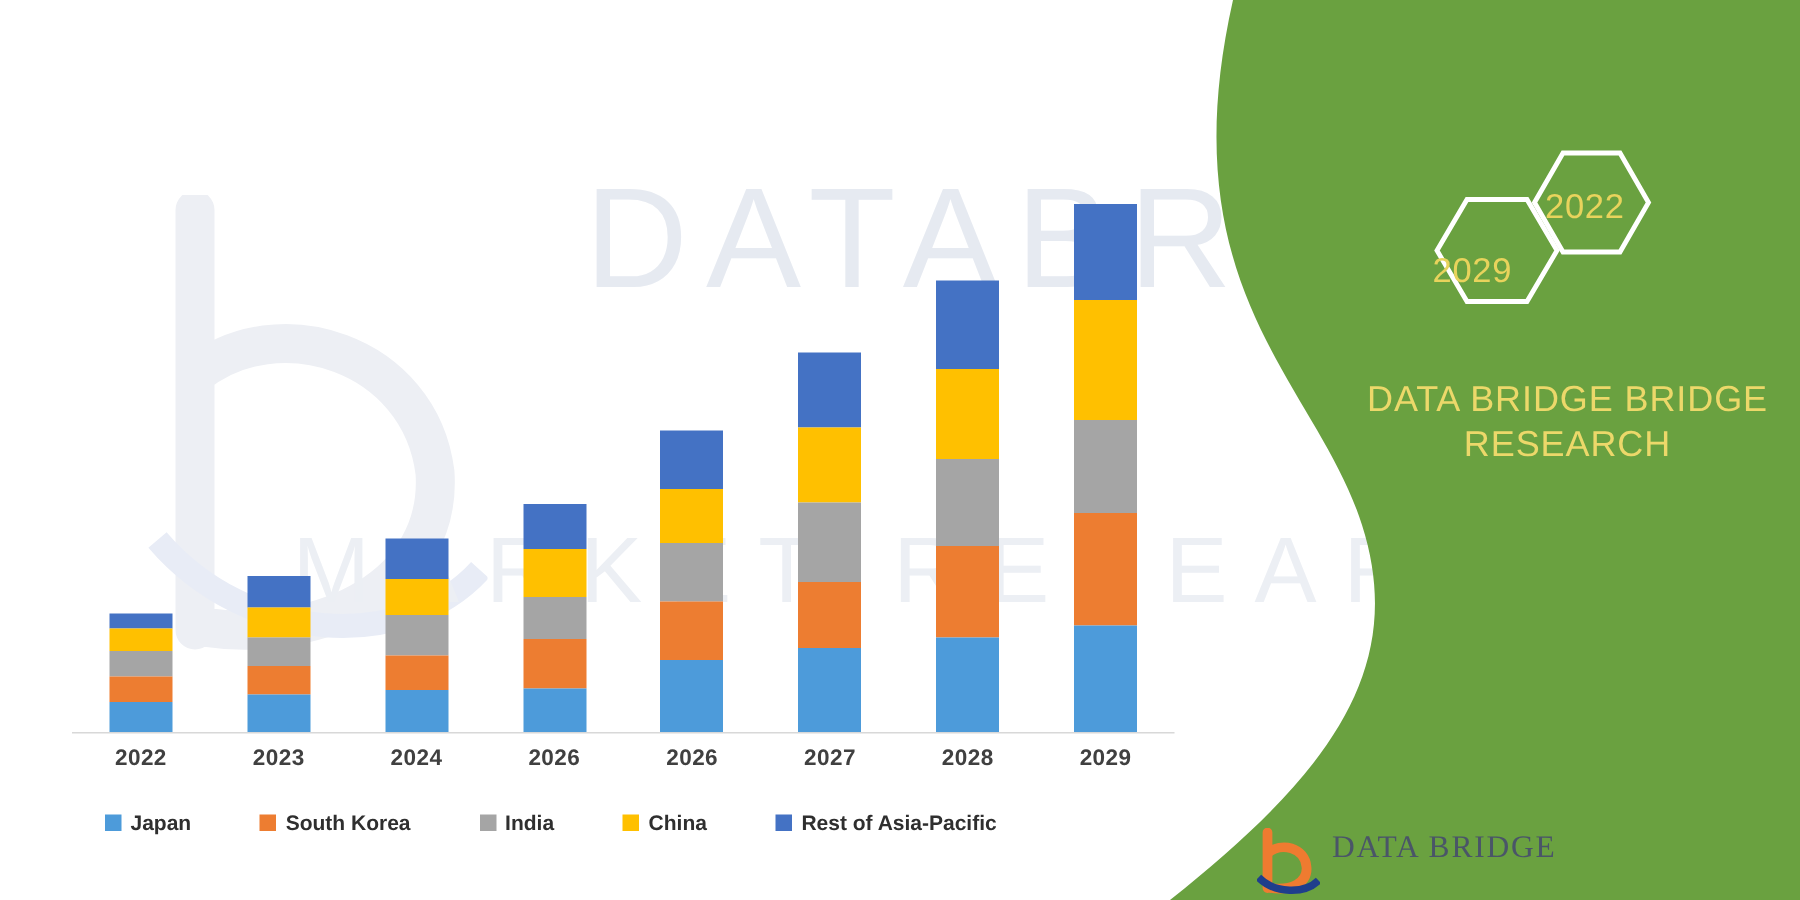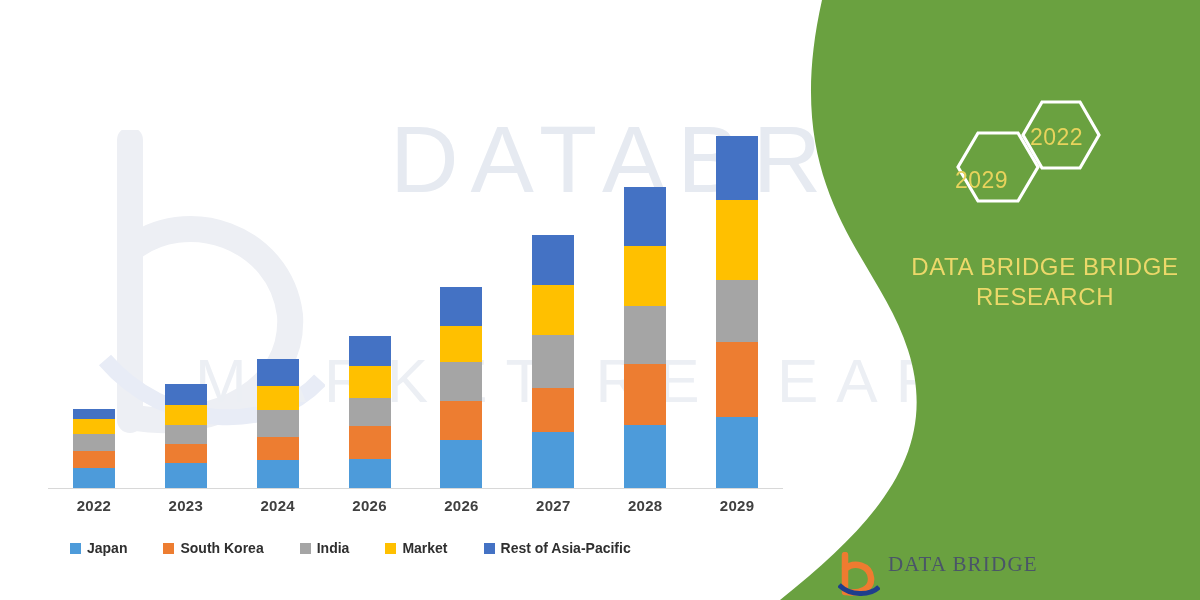--- a/index.html
+++ b/index.html
@@ -163,21 +163,21 @@
   }
 
   
   .legend {
     position: absolute;
     left: 70px; top: 540px;
     width: 700px;
     display: flex;
     align-items: center;
     justify-content: flex-start;
-    gap: 36px;
+    gap: 46px;
   }
   .legend-item { display: flex; align-items: center; gap: 6px; }
   .legend-swatch { width: 11px; height: 11px; display: inline-block; }
   .legend-text {
     font-size: 14px;
     color: #2f2f2f;
     font-weight: 700;
     white-space: nowrap;
   }
 </style>
@@ -292,21 +292,21 @@
       <div class="legend-item">
         <span class="legend-swatch" style="background: rgb(237, 125, 49);"></span>
         <span class="legend-text">South Korea</span>
       </div>
       <div class="legend-item">
         <span class="legend-swatch" style="background: rgb(165, 165, 165);"></span>
         <span class="legend-text">India</span>
       </div>
       <div class="legend-item">
         <span class="legend-swatch" style="background: rgb(255, 192, 0);"></span>
-        <span class="legend-text">Market</span>
+        <span class="legend-text">China</span>
       </div>
       <div class="legend-item">
         <span class="legend-swatch" style="background: rgb(68, 114, 196);"></span>
         <span class="legend-text">Rest of Asia-Pacific</span>
       </div>
     </div>
 
   <div class="green-panel">
     <svg viewBox="0 0 440 600" xmlns="http://www.w3.org/2000/svg" preserveAspectRatio="none">
       <path id="greenShape" d="M 62 0 L 440 0 L 440 600 L 20 600 C 120 520, 180 450, 148 350 C 118 255, 18 195, 62 0 Z" fill="#6aa140"></path>

